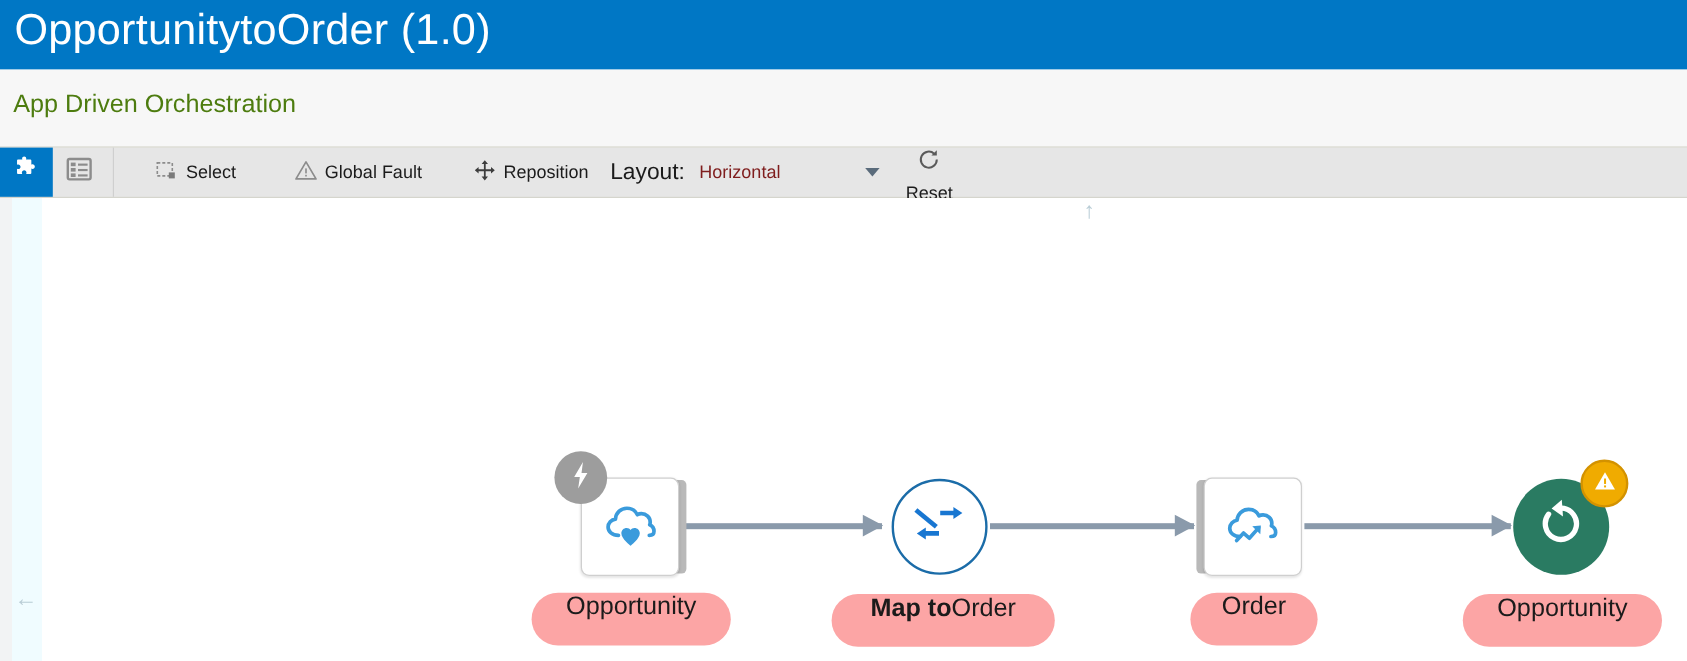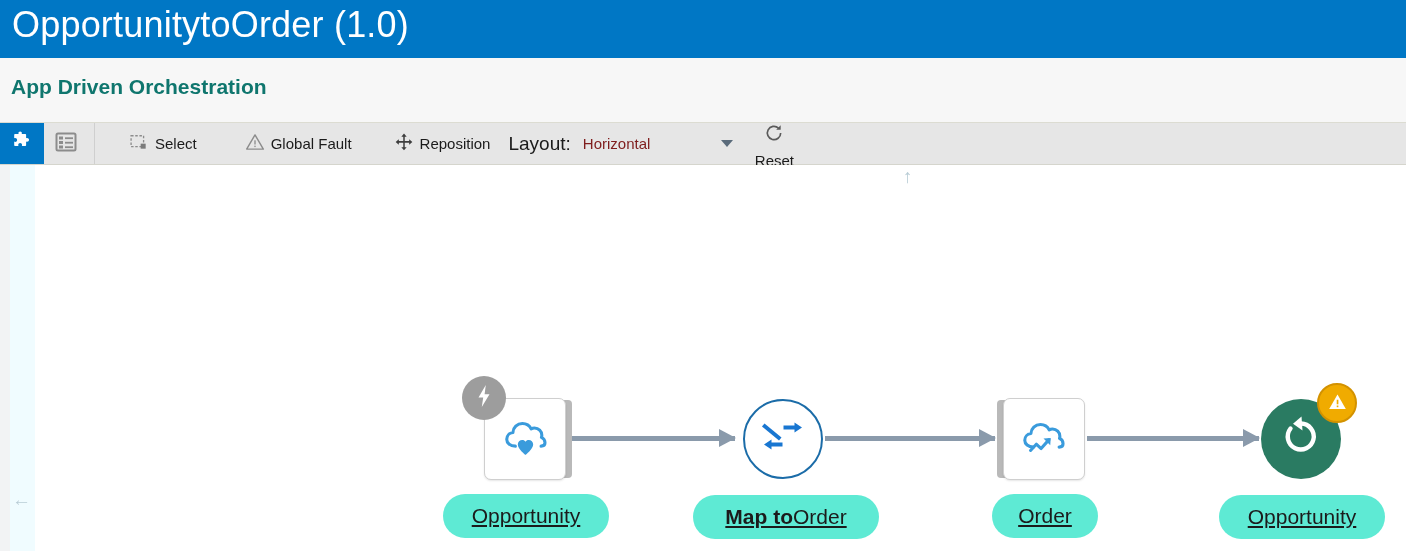--- a/index.html
+++ b/index.html
@@ -42,22 +42,22 @@
     width: 1406px;
     height: 64px;
     background: #f7f7f7;
     box-sizing: border-box;
   }
   .sub-header .subtitle {
     position: absolute;
     left: 11px;
     top: 17px;
     font-size: 21px;
-    color: #0f766e;
-    font-weight: 700;
+    color: #4d7c0f;
+    font-weight: 400;
     white-space: nowrap;
   }
 
   
   .toolbar {
     position: absolute;
     left: 0; top: 122px;
     width: 1406px;
     height: 43px;
     background: #e6e6e6;
@@ -244,32 +244,31 @@
     justify-content: center;
     position: absolute;
   }
   .circle-node.solid-green {
     background: #2a7b62;
     border: none;
   }
 
   .node-label {
     position: absolute;
-    background: #5eead4;
+    background: #fca5a5;
     border-radius: 22px;
     height: 44px;
     display: flex;
-    align-items: center;
+    align-items: flex-start;
     justify-content: center;
     padding: 0 22px;
     font-size: 21px;
     color: #1b1b1b;
     white-space: nowrap;
     box-sizing: border-box;
-    text-decoration: underline;
   }
   .node-label .bold { font-weight: bold; }
 </style>
 </head>
 <body>
 
 <div class="app-header">
   <div class="title">OpportunitytoOrder (1.0)</div>
 </div>
 

